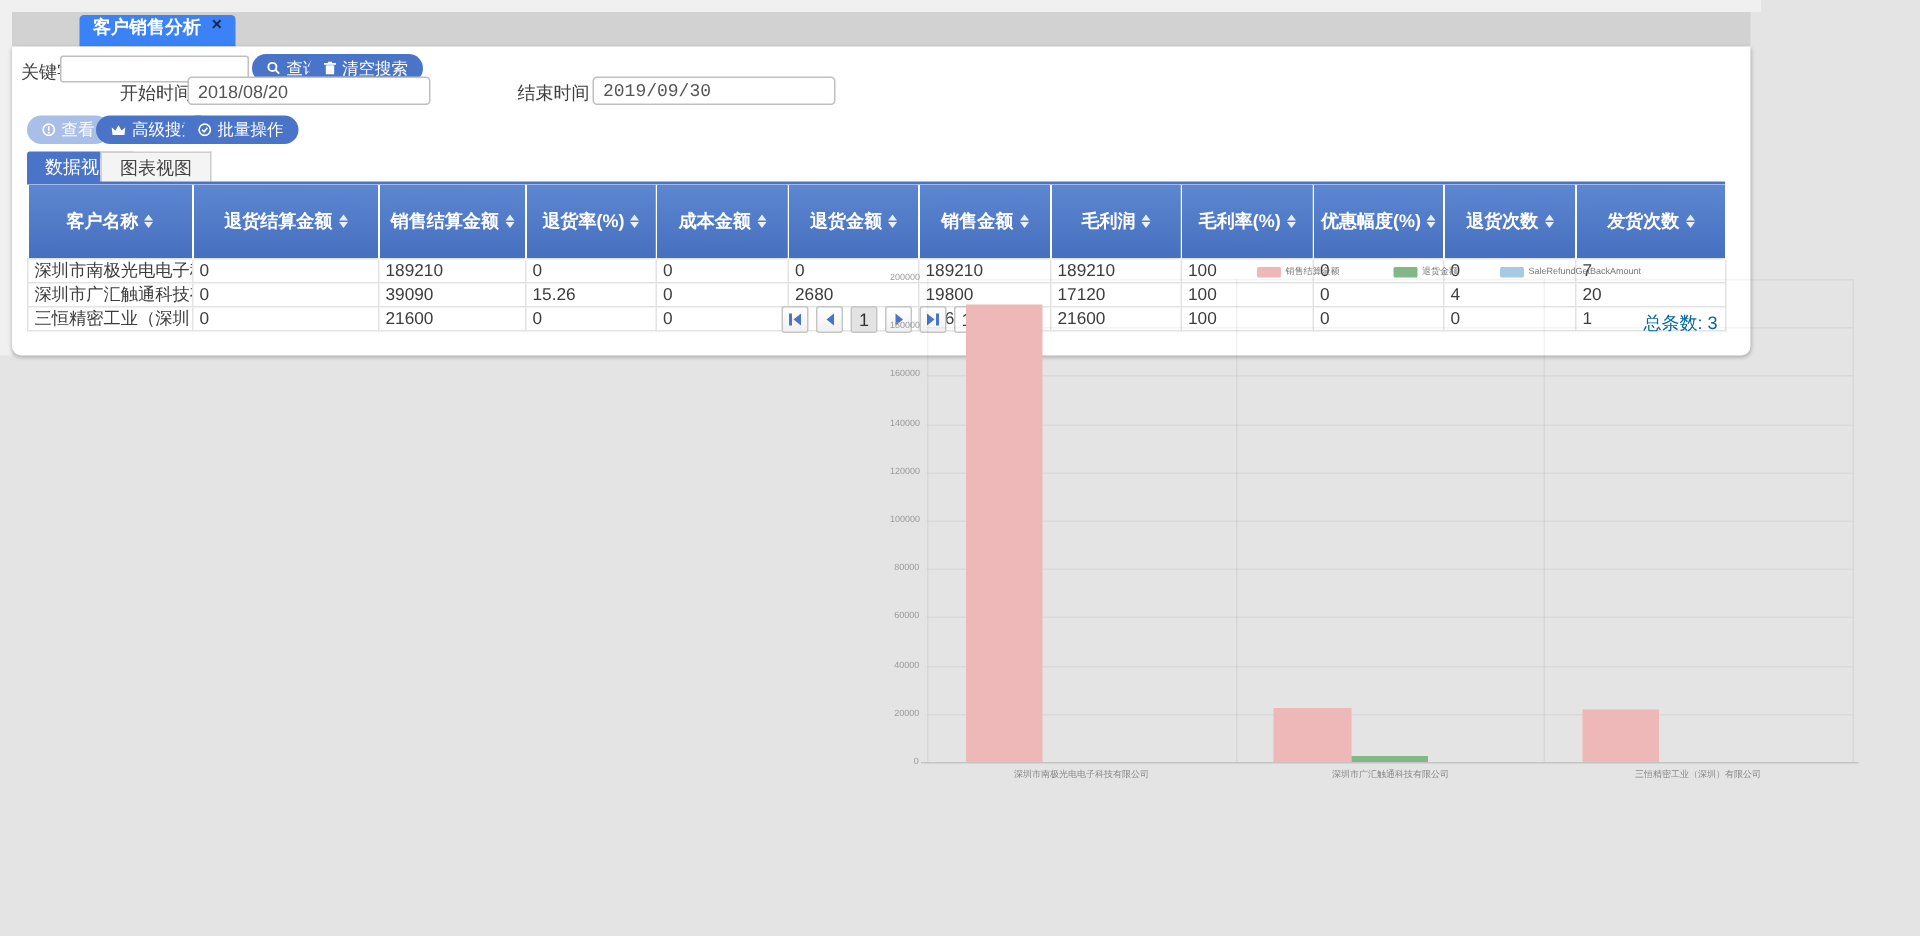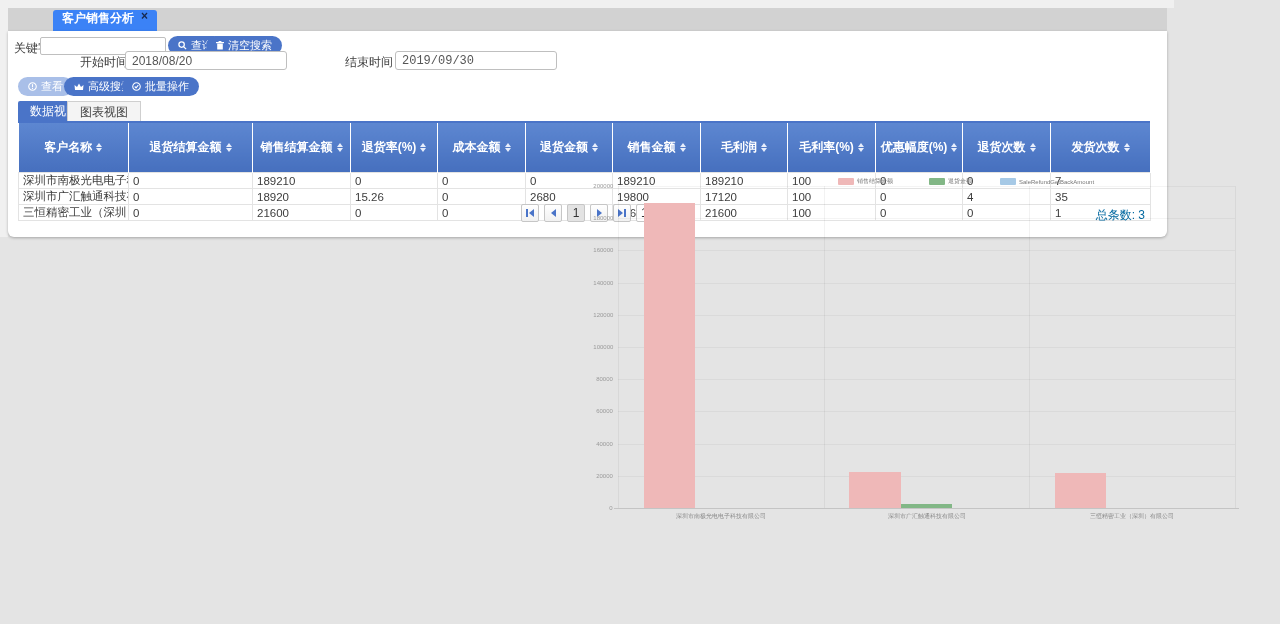--- a/index.html
+++ b/index.html
@@ -182,30 +182,30 @@
             <td>189210</td>
             <td>189210</td>
             <td>100</td>
             <td>0</td>
             <td>0</td>
             <td>7</td>
           </tr>
           <tr>
             <td>深圳市广汇触通科技有限公司</td>
             <td>0</td>
-            <td>18920</td>
+            <td>39090</td>
             <td>15.26</td>
             <td>0</td>
             <td>2680</td>
             <td>19800</td>
             <td>17120</td>
             <td>100</td>
             <td>0</td>
             <td>4</td>
-            <td>35</td>
+            <td>20</td>
           </tr>
           <tr>
             <td>三恒精密工业（深圳）有限公司</td>
             <td>0</td>
             <td>21600</td>
             <td>0</td>
             <td>0</td>
             <td>0</td>
             <td>21600</td>
             <td>21600</td>

